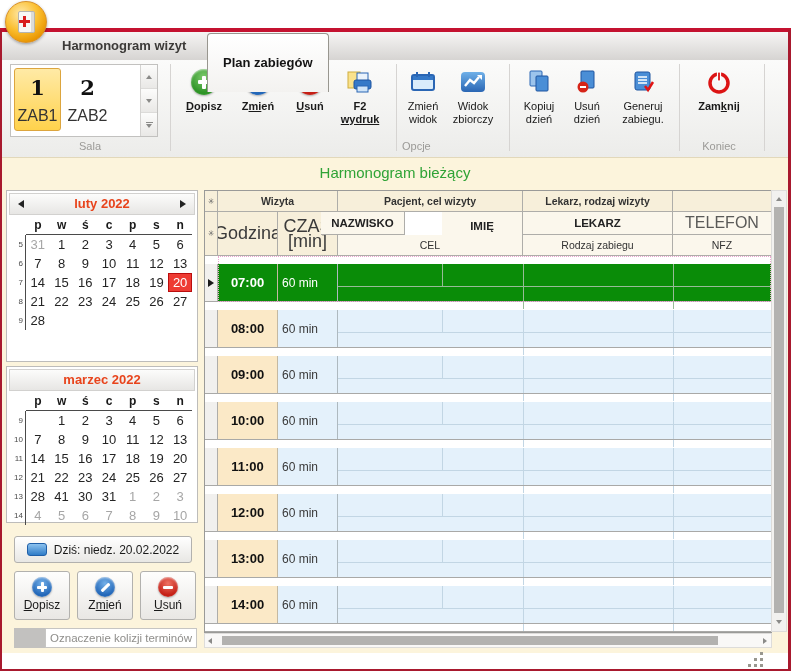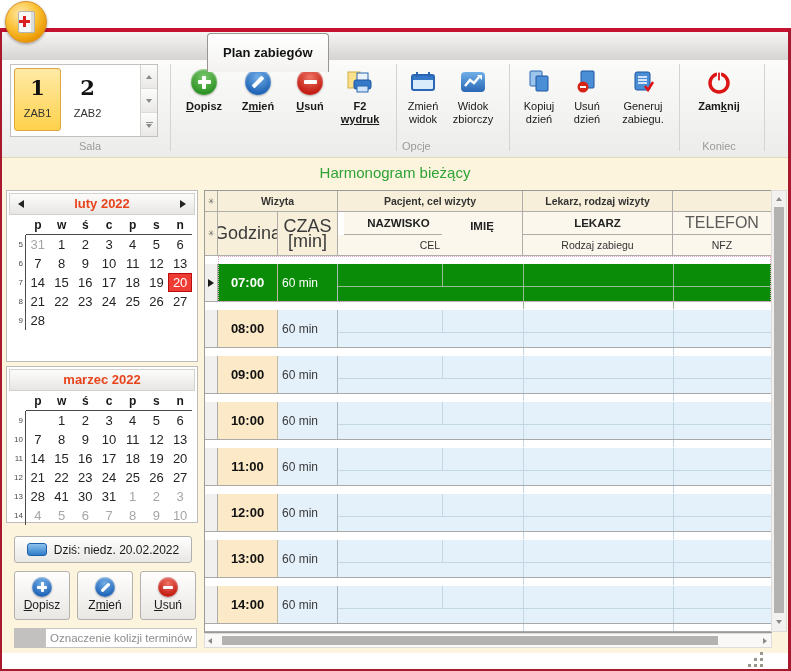--- a/index.html
+++ b/index.html
@@ -18,37 +18,37 @@
   .app-icon .book { position:absolute; left:12px; top:9px; width:15px; height:20px; background:#f8f8f6;
     border:1px solid #b5b5b0; border-radius:2px; box-shadow:inset -3px 0 0 #dcdcd8; }
   .app-icon .book::before { content:""; position:absolute; left:4px; top:4px; width:3px; height:11px; background:#d81e1e; }
   .app-icon .book::after  { content:""; position:absolute; left:0px; top:8px; width:11px; height:3px; background:#d81e1e; }
 
   
   .tabstrip { position:absolute; left:2px; right:3px; top:32px; height:28px;
     background:linear-gradient(#f6f5f4,#d6d4d2); }
   .tab-inactive { position:absolute; left:62px; top:32px; height:28px; line-height:28px;
     font-weight:bold; font-size:13px; color:#3c3a38; z-index:45; }
-  .tab-active { position:absolute; left:207px; top:33px; height:26px; line-height:25px; padding:6px 15px;
+  .tab-active { position:absolute; left:207px; top:33px; height:26px; line-height:25px; padding:16px 15px;
     background:linear-gradient(#ffffff,#f3f2f0); border:1px solid #98968f; border-bottom:none;
     border-radius:4px 4px 0 0; font-weight:bold; font-size:13px; color:#141414; z-index:46; }
 
   
   .ribbon { position:absolute; left:2px; right:3px; top:60px; height:97px;
     background:linear-gradient(#fbfbfa,#ececea); border-bottom:1px solid #e2d8ba; }
   .rib-sep { position:absolute; top:4px; height:87px; width:1px; background:#d6d4d2; }
   .grp-cap { position:absolute; top:80px; font-size:11px; color:#9b9a97; }
 
   .sala-box { position:absolute; left:8px; top:4px; width:146px; height:71px; background:#fff;
     border:1px solid #c2c1bf; display:flex; }
   .room { width:47px; height:63px; margin:3px 0 0 3px; border-radius:3px; text-align:center;
     border:1px solid transparent; box-sizing:border-box; }
   .room .num { font-family:"DejaVu Serif",serif; font-weight:bold; font-size:21px; line-height:26px;
     padding-top:6px; color:#111; }
-  .room .lbl { font-size:11px; color:#333; margin-top:6px; }
+  .room .lbl { font-size:16px; color:#333; margin-top:6px; }
   .room.selr { background:linear-gradient(#ffeaa6,#ffd24c); border:1px solid #dca53e; }
   .sala-spin { margin-left:auto; width:16px; border-left:1px solid #d4d3d1; display:flex; flex-direction:column; }
   .spin-btn { flex:1; background:linear-gradient(#fcfcfb,#e9e8e6); border-bottom:1px solid #dcdbd9;
     display:flex; align-items:center; justify-content:center; flex-direction:column; }
   .spin-btn:last-child { border-bottom:none; }
   .spin-line { width:7px; height:1px; background:#8a8a88; margin-bottom:1px; }
 
   .tri-up    { width:0; height:0; border-left:3px solid transparent; border-right:3px solid transparent; border-bottom:4px solid #8a8a88; }
   .tri-down  { width:0; height:0; border-left:3px solid transparent; border-right:3px solid transparent; border-top:4px solid #8a8a88; }
   .tri-left  { width:0; height:0; border-top:3px solid transparent; border-bottom:3px solid transparent; border-right:4px solid #8a8a88; }
@@ -159,20 +159,21 @@
 <body>
 
 <div id="window">
 
   <div class="app-icon">
       <div class="book"></div>
     </div>
   <div class="win-band"></div>
 
   <div class="tabstrip"></div>
+  <div class="tab-inactive">Harmonogram wizyt</div>
   <div class="tab-active">Plan zabiegów</div>
 
   <div class="ribbon">
     <div class="sala-box">
       <div class="room selr">
         <div class="num">1</div>
         <div class="lbl">ZAB1</div>
       </div>
       <div class="room">
         <div class="num">2</div>
@@ -486,21 +487,21 @@
 
       <div class="hc star" style="left:0;top:21px;width:13px;height:44px;">✳</div>
       <div class="hc big" style="left:13px;top:21px;width:60px;height:44px;">Godzina</div>
       <div class="hc big" style="left:73px;top:21px;width:60px;height:44px;">
         <div>
             <div>CZAS</div>
             <div>[min]</div>
           </div>
       </div>
 
-      <div class="hc white bold11" style="left:139px;top:21px;width:110px;height:23px;">NAZWISKO</div>
+      <div class="hc white bold11" style="left:116px;top:21px;width:84px;height:23px;">NAZWISKO</div>
       <div class="hc white bold11" style="left:237px;top:21px;width:81px;height:29px;">IMIĘ</div>
       <div class="hc white bold11" style="left:318px;top:21px;width:150px;height:23px;">LEKARZ</div>
       <div class="hc white small" style="left:133px;top:44px;width:185px;height:21px;">CEL</div>
 
       <div class="hc white phone" style="left:468px;top:21px;width:98px;height:23px;border-right:none;">TELEFON</div>
       <div class="hc white small" style="left:318px;top:44px;width:150px;height:21px;">Rodzaj zabiegu</div>
       <div class="hc white small" style="left:468px;top:44px;width:98px;height:21px;border-right:none;">NFZ</div>
 
       <div class="gbody" id="gbody">
           <div class="grow sel">

